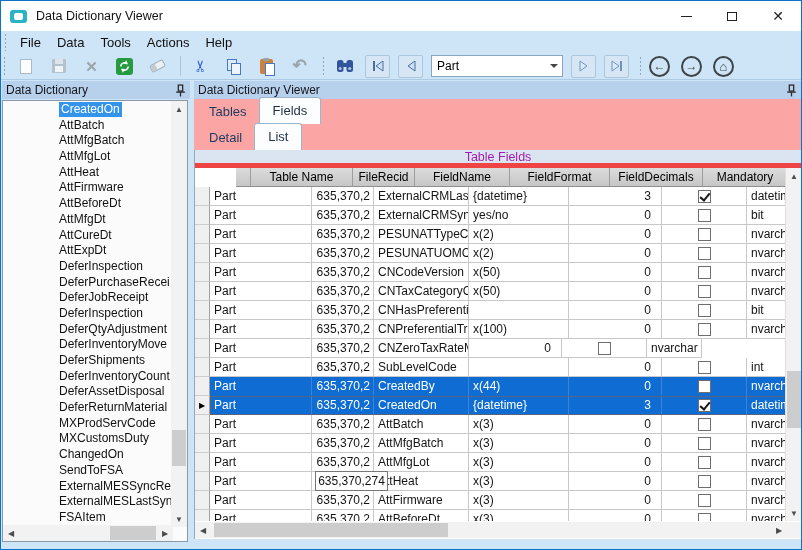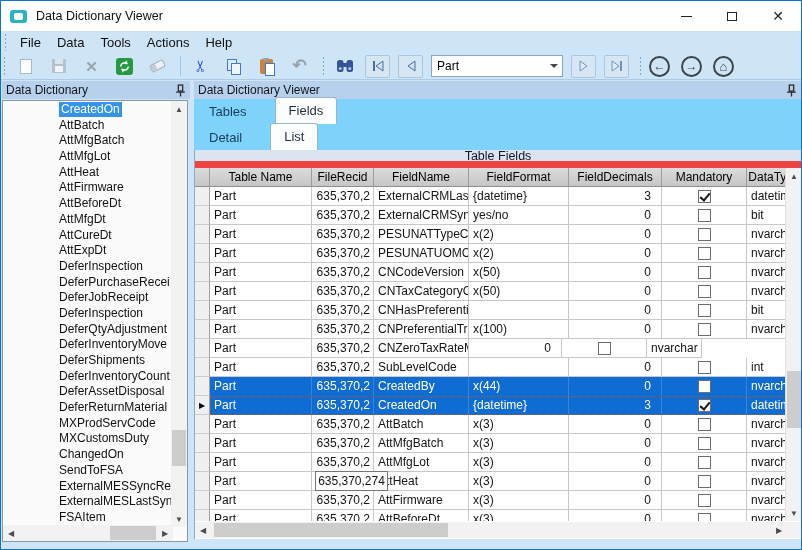--- a/index.html
+++ b/index.html
@@ -69,29 +69,29 @@
   .sb-thumb{position:absolute;background:#cdcdcd;}
 
   .lp-vscroll{right:0;top:0;width:16px;height:426px;}
   .lp-hscroll{left:0;bottom:0;width:170px;height:16px;}
 
   
   .splitter{position:absolute;left:189px;top:0;width:4px;height:469px;background:#cee4f7;}
 
   
   .right-panel{position:absolute;left:193px;top:1px;width:607px;height:460px;}
-  .tabstrip{height:25px;background:#7dd3fc;display:flex;align-items:flex-end;padding-left:3px;gap:16px;}
+  .tabstrip{height:25px;background:#fca5a5;display:flex;align-items:flex-end;padding-left:3px;}
   .tabstrip.second{height:26px;}
   .tab{font-size:13px;color:#1c3a5e;padding:4px 12px 5px 12px;}
   .tab.selected{background:#fbfdff;border:1px solid #9ab6cf;border-bottom:none;border-radius:3px 3px 0 0;color:#1f2f42;padding:5px 13px 6px 13px;}
 
   
   .grid-area{position:relative;width:607px;height:389px;background:#fff;border-left:1px solid #93a9c0;}
-  .grid-title{height:18px;background:#dbe5f2;font-size:12.5px;color:#0f172a;display:flex;align-items:center;justify-content:center;border-bottom:7px solid #ef4444;}
-  .grid-header{display:flex;height:19px;}
+  .grid-title{height:18px;background:#dbe5f2;font-size:12.5px;color:#a21caf;display:flex;align-items:center;justify-content:center;border-bottom:5px solid #ef4444;}
+  .grid-header{display:flex;height:19px;margin-left:41px;}
   .gh-cell{height:19px;background:linear-gradient(#dcdcdc,#c6c6c6);border-right:1px solid #9d9d9d;border-bottom:1px solid #8f8f8f;font-size:12px;color:#000;display:flex;align-items:center;justify-content:center;overflow:hidden;white-space:nowrap;flex:0 0 auto;}
   .grid-body{position:relative;height:334px;overflow:hidden;}
   .grid-row{display:flex;height:19px;}
   .rowhdr{width:15px;height:19px;background:#f0f0f0;border-right:1px solid #a2a2a2;border-bottom:1px solid #cdcdcd;display:flex;align-items:center;justify-content:center;font-size:8px;color:#000;flex:0 0 auto;}
   .cells{display:flex;flex:1;}
   .cell{height:19px;border-right:1px solid #c8c8c8;border-bottom:1px solid #c8c8c8;font-size:12px;color:#141414;line-height:18px;padding:0 4px;overflow:hidden;white-space:nowrap;flex:0 0 auto;}
   .cell.num{text-align:right;padding-right:3px;}
   .cell.dec{text-align:right;padding-right:10px;}
   .cell.mand{display:flex;align-items:center;justify-content:center;padding:0;}
   .grid-row.selected .cell{background:#0e6cd2;color:#fff;border-right-color:#3a82da;border-bottom-color:#0e6cd2;}

